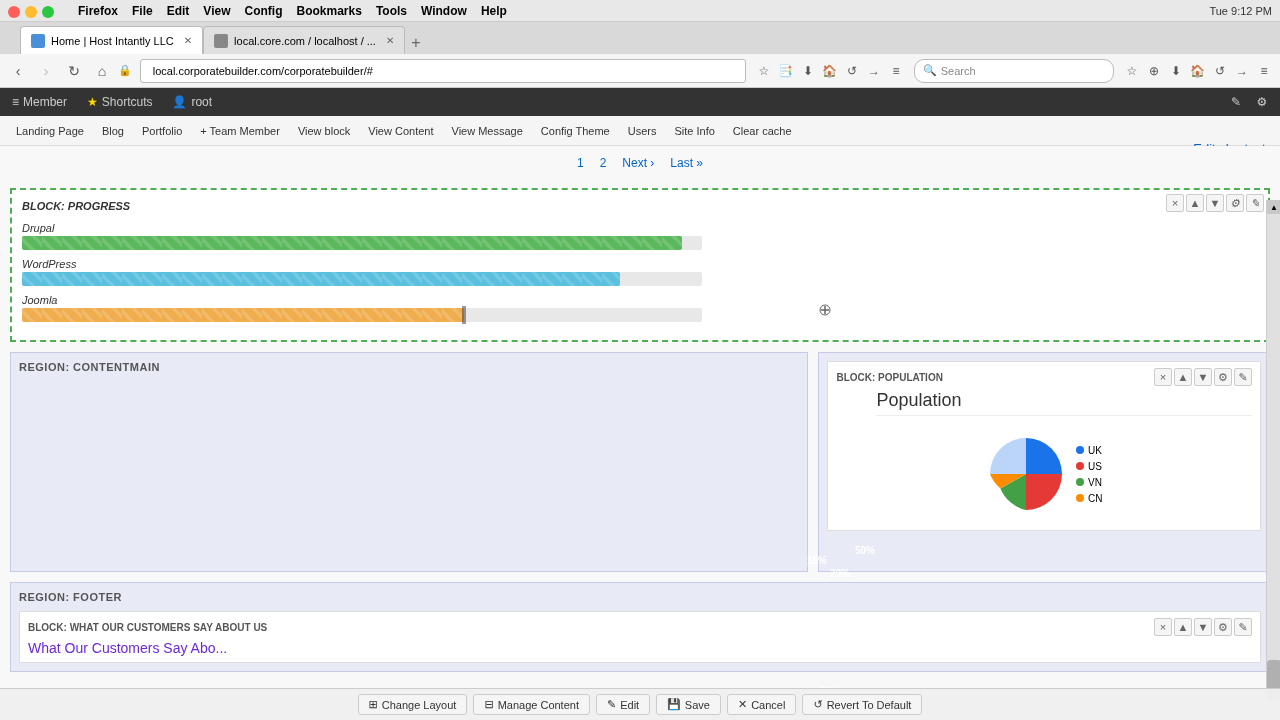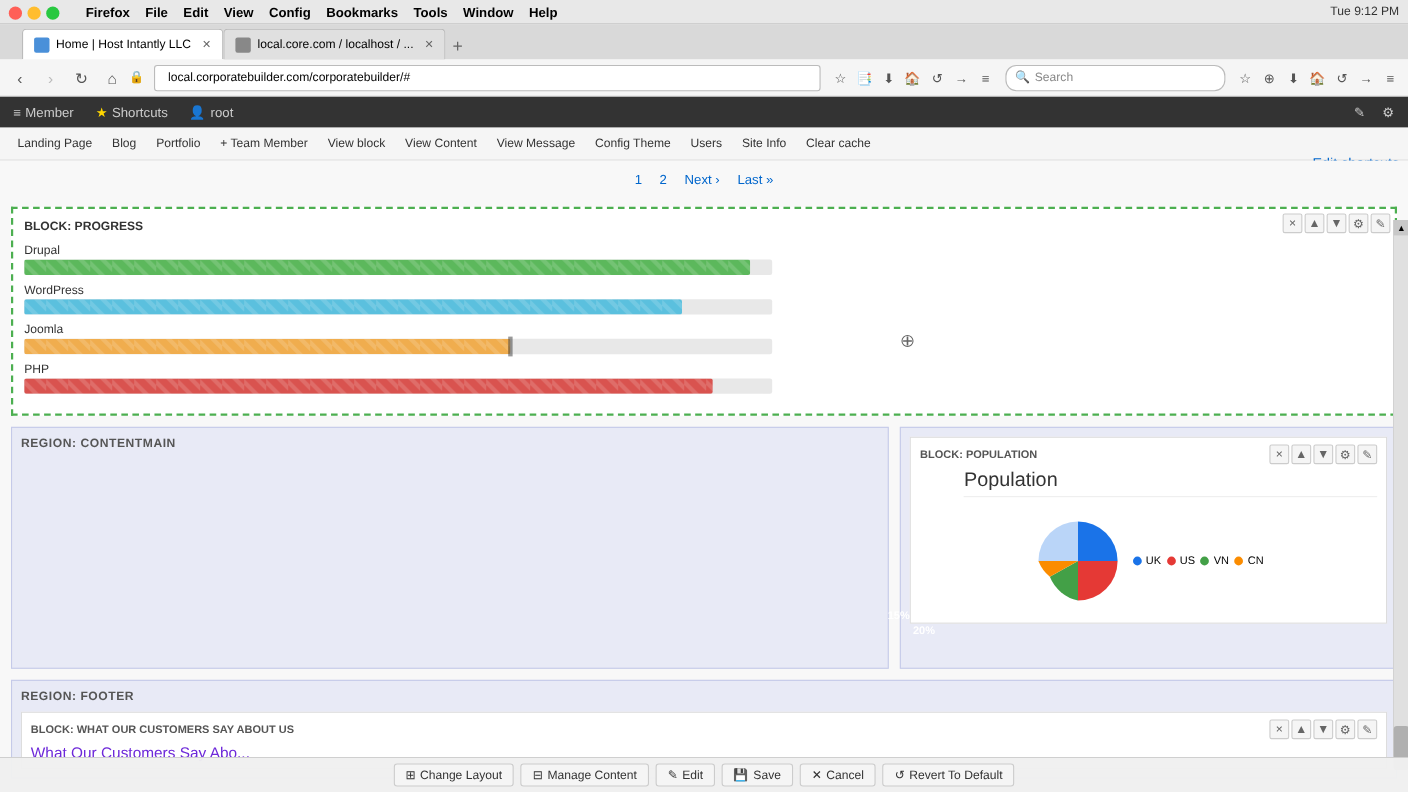--- a/index.html
+++ b/index.html
@@ -150,20 +150,21 @@
     }
     .pagination a { color: #0066cc; text-decoration: none; padding: 2px 6px; }
 
     
     .block-progress {
       border: 2px dashed #4caf50;
       margin: 8px 10px;
       padding: 10px;
       background: #fff;
       position: relative;
+      font-style: italic;
     }
     .block-title {
       font-size: 11px;
       font-weight: bold;
       color: #333;
       margin-bottom: 10px;
       text-transform: uppercase;
     }
     .block-controls {
       position: absolute;
@@ -307,21 +308,21 @@
       gap: 10px;
       padding: 10px;
     }
     .pie-chart {
       width: 80px;
       height: 80px;
     }
     .pie-legend {
       font-size: 10px;
       display: flex;
-      flex-direction: row;
+      flex-direction: column;
       gap: 5px;
       justify-content: space-between;
     }
     .legend-item {
       display: flex;
       align-items: center;
       gap: 4px;
     }
     .legend-dot {
       width: 8px; height: 8px;
@@ -551,26 +552,20 @@
 
         <div style="position:absolute; left:calc(65% - 6px); top:-4px; cursor:move; z-index:10;">
           <svg width="12" height="12" viewBox="0 0 12 12">
               <circle cx="6" cy="6" r="5" fill="white" stroke="#666" stroke-width="1"></circle>
               <path d="M6 2v8M2 6h8" stroke="#666" stroke-width="1.5"></path>
             </svg>
         </div>
       </div>
     </div>
 
-    <div class="progress-item">
-      <div class="progress-label">PHP</div>
-      <div class="progress-track">
-        <div class="progress-fill red" style="width:92%;"></div>
-      </div>
-    </div>
   </div>
 
   <div class="regions-row">
 
     <div class="region-contentmain">
       <div class="region-label">REGION: CONTENTMAIN</div>
     </div>
 
     <div class="region-sidebar">
 

